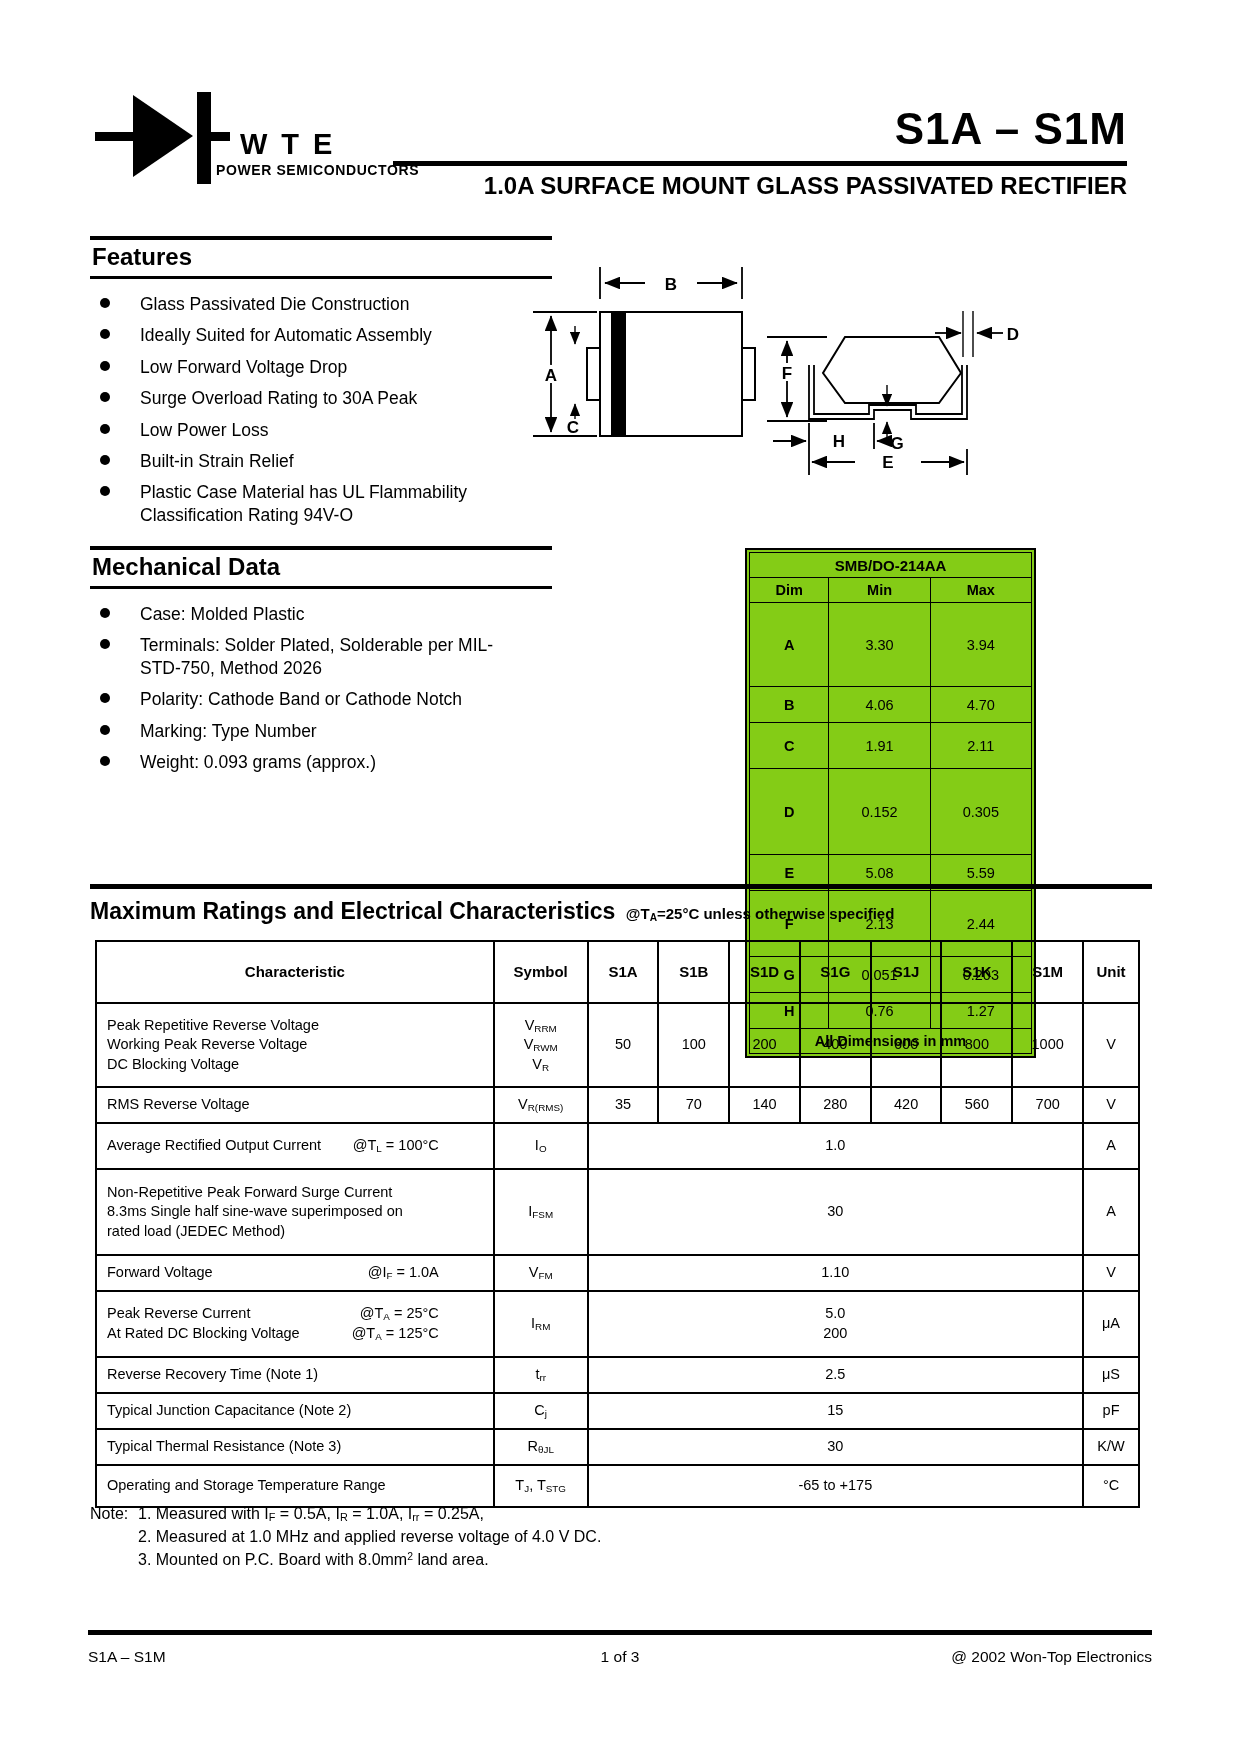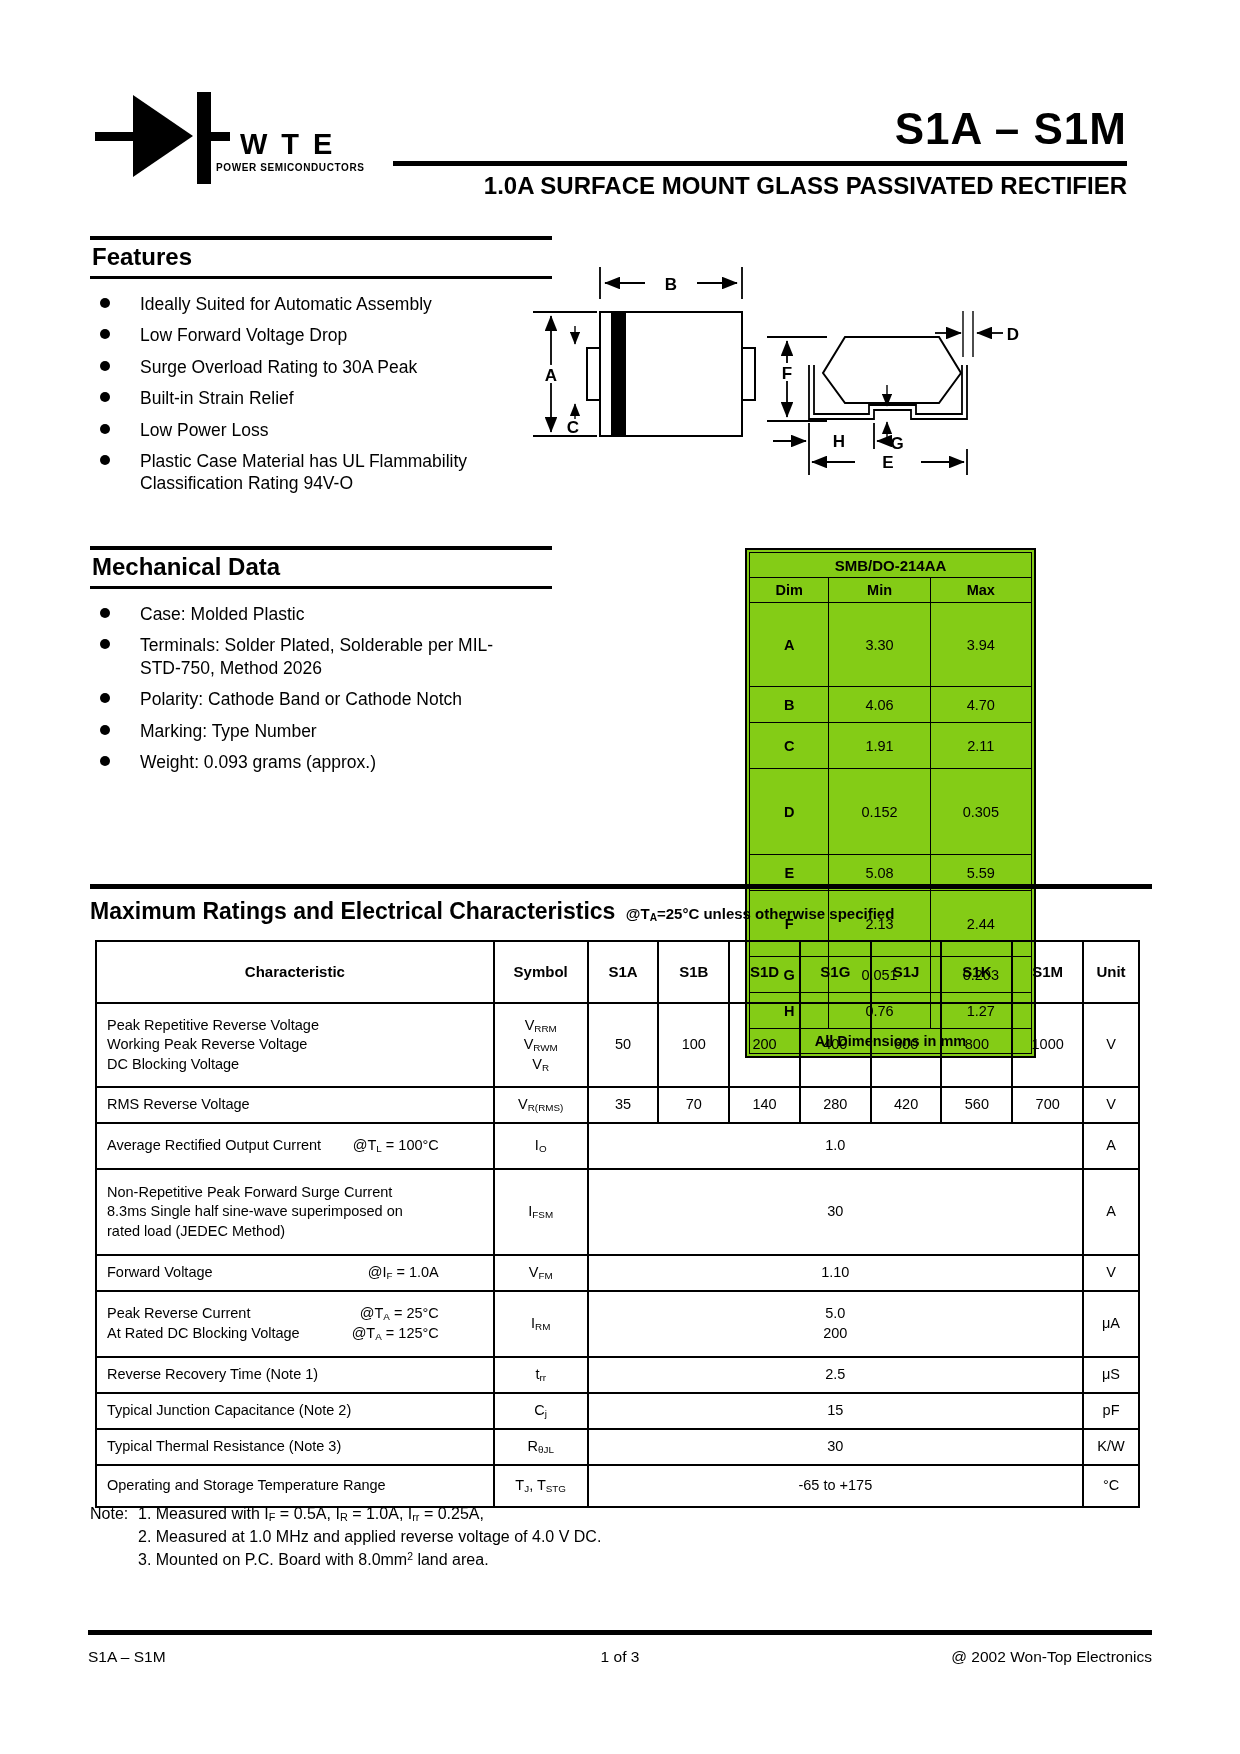--- a/index.html
+++ b/index.html
@@ -5,21 +5,21 @@
   html,body{margin:0;padding:0;}
   body{
     width:1240px;height:1754px;position:relative;
     background:#ffffff;color:#000;
     font-family:"Liberation Sans", sans-serif;
   }
 
   
   #logo-svg{position:absolute;left:95px;top:92px;}
   #brand{position:absolute;left:240px;top:128px;font-size:29px;font-weight:bold;letter-spacing:14px;}
-  #brand-sub{position:absolute;left:216px;top:162px;font-size:10px;font-weight:bold;letter-spacing:0.6px;}
+  #brand-sub{position:absolute;left:216px;top:162px;font-size:14px;font-weight:bold;letter-spacing:0.6px;}
 
   
   #part-range{position:absolute;top:104px;right:113px;font-size:44px;font-weight:bold;letter-spacing:1px;}
   #title-rule{position:absolute;left:393px;top:161px;width:734px;height:5px;background:#000;}
   #subtitle{position:absolute;top:172px;right:113px;font-size:24px;font-weight:bold;}
 
   
   .section{position:absolute;left:90px;width:462px;}
   #features-section{top:236px;}
   #mech-section{top:546px;}
@@ -96,37 +96,41 @@
 </div>
 
 <div id="part-range">S1A – S1M</div>
 <div id="title-rule"></div>
 <div id="subtitle">1.0A SURFACE MOUNT GLASS PASSIVATED RECTIFIER</div>
 
 <div class="section" id="features-section">
   <h2 class="sec-title">Features</h2>
   <div class="bullet-item">
       <span class="dot"></span>
+      <span class="btxt">Glass Passivated Die Construction</span>
+    </div>
+  <div class="bullet-item">
+      <span class="dot"></span>
       <span class="btxt">Ideally Suited for Automatic Assembly</span>
     </div>
   <div class="bullet-item">
       <span class="dot"></span>
       <span class="btxt">Low Forward Voltage Drop</span>
     </div>
   <div class="bullet-item">
       <span class="dot"></span>
       <span class="btxt">Surge Overload Rating to 30A Peak</span>
     </div>
   <div class="bullet-item">
       <span class="dot"></span>
+      <span class="btxt">Low Power Loss</span>
+    </div>
+  <div class="bullet-item">
+      <span class="dot"></span>
       <span class="btxt">Built-in Strain Relief</span>
-    </div>
-  <div class="bullet-item">
-      <span class="dot"></span>
-      <span class="btxt">Low Power Loss</span>
     </div>
   <div class="bullet-item">
       <span class="dot"></span>
       <span class="btxt">Plastic Case Material has UL Flammability Classification Rating 94V-O</span>
     </div>
 </div>
 
 <div class="section" id="mech-section">
   <h2 class="sec-title">Mechanical Data</h2>
   <div class="bullet-item">

